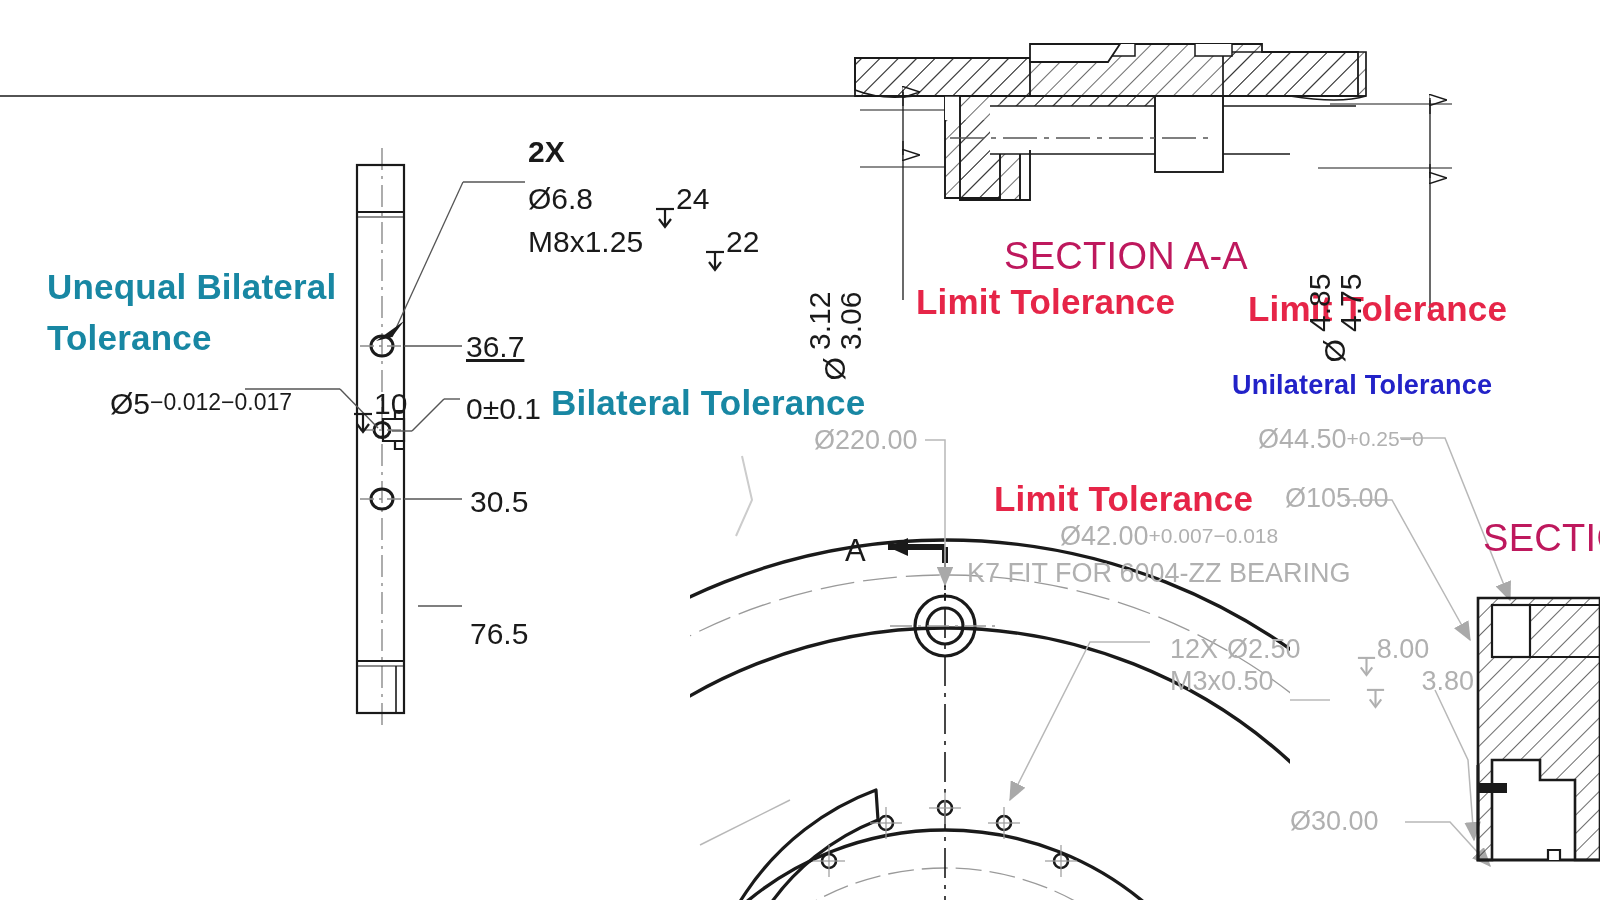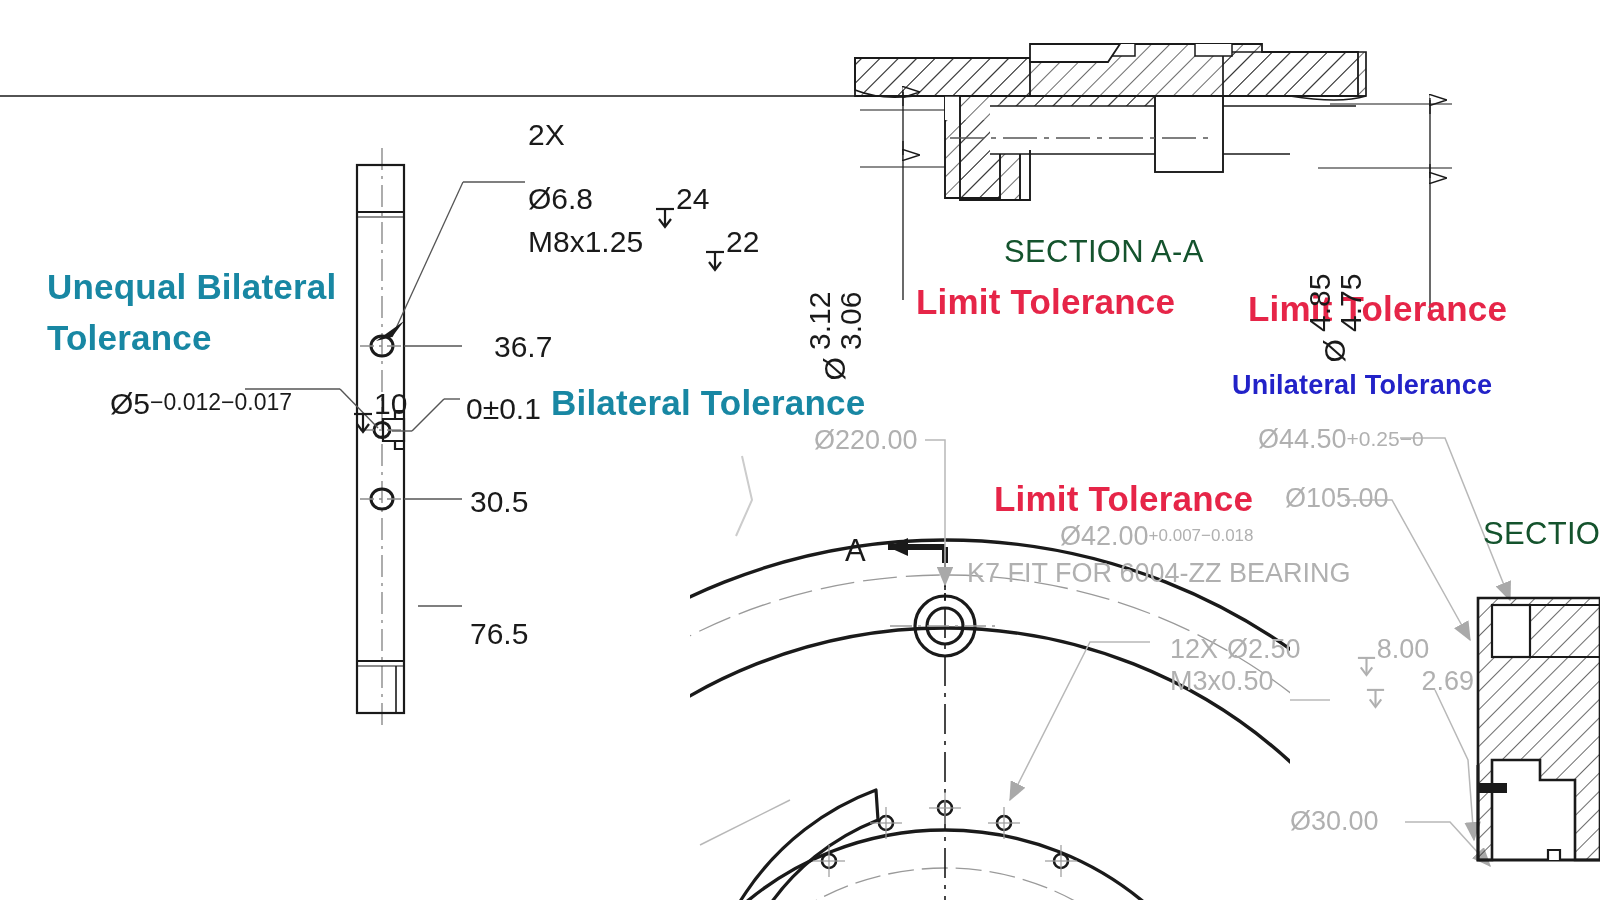--- a/index.html
+++ b/index.html
@@ -7,21 +7,21 @@
     width:1600px;height:900px;background:#ffffff;overflow:hidden;position:relative;
     font-family:"Liberation Sans",sans-serif;
   }
   .stage{position:absolute;left:0;top:0;width:1600px;height:900px;}
   svg.draw{position:absolute;left:0;top:0;width:1600px;height:900px;overflow:visible;}
 
   
   .txt{position:absolute;white-space:pre;line-height:1.18;}
   .dim{color:#1a1a1a;font-size:30px;}
   .gray{color:#b0b0b0;font-size:27px;}
-  .sectlbl{color:#14532d;font-size:31px;letter-spacing:.3px;}
+  .sectlbl{color:#be185d;font-size:38px;letter-spacing:.3px;}
   .note-teal{color:#1887a3;font-weight:bold;font-size:35px;letter-spacing:.2px;}
   .note-red{color:#e62548;font-weight:bold;font-size:35px;letter-spacing:.2px;}
   .note-blue{color:#2222c8;font-weight:bold;font-size:27px;letter-spacing:.2px;}
 
   
   .tolstack{display:inline-flex;flex-direction:row;vertical-align:middle;
             font-size:23px;line-height:1.02;position:relative;top:-1px;}
   .tolstack span{display:block;}
   .basewrap{display:inline-flex;align-items:center;}
 
@@ -233,41 +233,41 @@
 
   <div class="txt dim basewrap" style="left:110px;top:368px;">
     <span>Ø5</span><span class="tolstack"><span>−0.012</span><span>−0.017</span></span><span style="margin-left:10px;">
       <svg width="22" height="24" viewBox="0 0 22 24" style="vertical-align:-4px">
           <line x1="2" y1="3" x2="20" y2="3" stroke="#1a1a1a" stroke-width="2.2"></line>
           <line x1="11" y1="3" x2="11" y2="20" stroke="#1a1a1a" stroke-width="2.2"></line>
           <path d="M5,13 L11,21 L17,13" fill="none" stroke="#1a1a1a" stroke-width="2.2"></path>
         </svg></span><span>10</span>
   </div>
 
-  <div class="txt dim" style="left:528px;top:117px;">2X</div>
+  <div class="txt dim" style="left:528px;top:134px;font-weight:bold;">2X</div>
 
   <div class="txt dim basewrap" style="left:528px;top:163px;">
     <span>Ø6.8</span><span style="margin-left:11px;">
       <svg width="22" height="24" viewBox="0 0 22 24" style="vertical-align:-4px">
           <line x1="2" y1="3" x2="20" y2="3" stroke="#1a1a1a" stroke-width="2.2"></line>
           <line x1="11" y1="3" x2="11" y2="20" stroke="#1a1a1a" stroke-width="2.2"></line>
           <path d="M5,13 L11,21 L17,13" fill="none" stroke="#1a1a1a" stroke-width="2.2"></path>
         </svg></span><span>24</span>
   </div>
 
   <div class="txt dim basewrap" style="left:528px;top:206px;">
     <span>M8x1.25</span><span style="margin-left:11px;">
       <svg width="22" height="24" viewBox="0 0 22 24" style="vertical-align:-4px">
           <line x1="2" y1="3" x2="20" y2="3" stroke="#1a1a1a" stroke-width="2.2"></line>
           <line x1="11" y1="3" x2="11" y2="20" stroke="#1a1a1a" stroke-width="2.2"></line>
           <path d="M5,13 L11,21 L17,13" fill="none" stroke="#1a1a1a" stroke-width="2.2"></path>
         </svg></span><span>22</span>
   </div>
 
-  <div class="txt dim" style="left:494px;top:329px;">36.7</div>
+  <div class="txt dim" style="left:466px;top:329px;text-decoration:underline;">36.7</div>
   <div class="txt dim" style="left:466px;top:391px;">0±0.1</div>
   <div class="txt note-teal" style="left:551px;top:382px;">Bilateral Tolerance</div>
   <div class="txt dim" style="left:470px;top:484px;">30.5</div>
   <div class="txt dim" style="left:470px;top:591px;margin-top:25px;">76.5</div>
 
   <div class="txt sectlbl" style="left:1004px;top:234px;">SECTION A-A</div>
   <div class="txt note-red" style="left:916px;top:281px;">Limit Tolerance</div>
   <div class="txt note-red" style="left:1248px;top:288px;">Limit Tolerance</div>
 
   <div class="rot" style="left:866px;top:318px;">
@@ -291,39 +291,39 @@
   </div>
 
   <div class="txt note-blue" style="left:1232px;top:370px;">Unilateral Tolerance</div>
   <div class="txt note-red" style="left:994px;top:478px;">Limit Tolerance</div>
 
   <div class="txt gray" style="left:814px;top:425px;">Ø220.00</div>
 
   <div class="txt dim" style="left:845px;top:533px;font-size:31px;">A</div>
 
   <div class="txt gray basewrap" style="left:1060px;top:521px;">
-    <span>Ø42.00</span><span class="tolstack" style="font-size:17px;"><span>+0.007</span><span>−0.018</span></span>
+    <span>Ø42.00</span><span class="tolstack" style="font-size:21px;"><span>+0.007</span><span>−0.018</span></span>
   </div>
   <div class="txt gray" style="left:967px;top:558px;">K7 FIT FOR 6004-ZZ BEARING</div>
 
   <div class="txt gray basewrap" style="left:1170px;top:618px;">
     <span>12X</span><span style="margin-left:9px;">Ø2.50</span><span style="margin-left:10px;">
       <svg width="21" height="23" viewBox="0 0 22 24" style="vertical-align:-4px">
           <line x1="2" y1="3" x2="20" y2="3" stroke="#b0b0b0" stroke-width="2.2"></line>
           <line x1="11" y1="3" x2="11" y2="20" stroke="#b0b0b0" stroke-width="2.2"></line>
           <path d="M5,13 L11,21 L17,13" fill="none" stroke="#b0b0b0" stroke-width="2.2"></path>
         </svg></span><span>8.00</span>
   </div>
   <div class="txt gray basewrap" style="left:1170px;top:650px;gap:36px;">
     <span>M3x0.50</span><span style="margin-left:10px;">
       <svg width="21" height="23" viewBox="0 0 22 24" style="vertical-align:-4px">
           <line x1="2" y1="3" x2="20" y2="3" stroke="#b0b0b0" stroke-width="2.2"></line>
           <line x1="11" y1="3" x2="11" y2="20" stroke="#b0b0b0" stroke-width="2.2"></line>
           <path d="M5,13 L11,21 L17,13" fill="none" stroke="#b0b0b0" stroke-width="2.2"></path>
-        </svg></span><span>2.69</span>
+        </svg></span><span>3.80</span>
   </div>
 
   <div class="txt gray basewrap" style="left:1258px;top:424px;">
     <span>Ø44.50</span><span class="tolstack" style="font-size:21px;"><span>+0.25</span><span>−0</span></span>
   </div>
 
   <div class="txt gray" style="left:1285px;top:483px;">Ø105.00</div>
   <div class="txt gray" style="left:1290px;top:806px;">Ø30.00</div>
 
   <div class="txt sectlbl" style="left:1483px;top:516px;">SECTION A</div>

